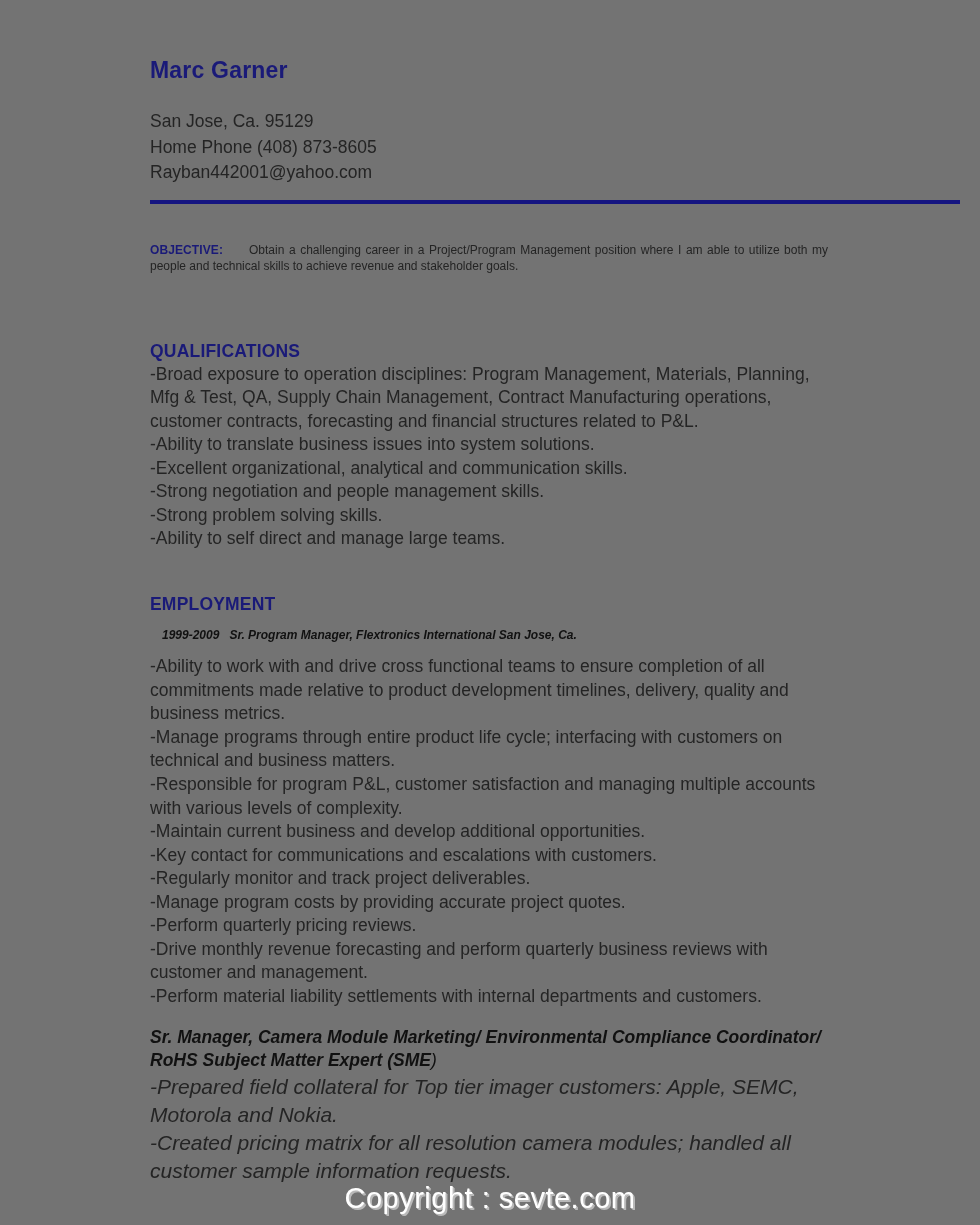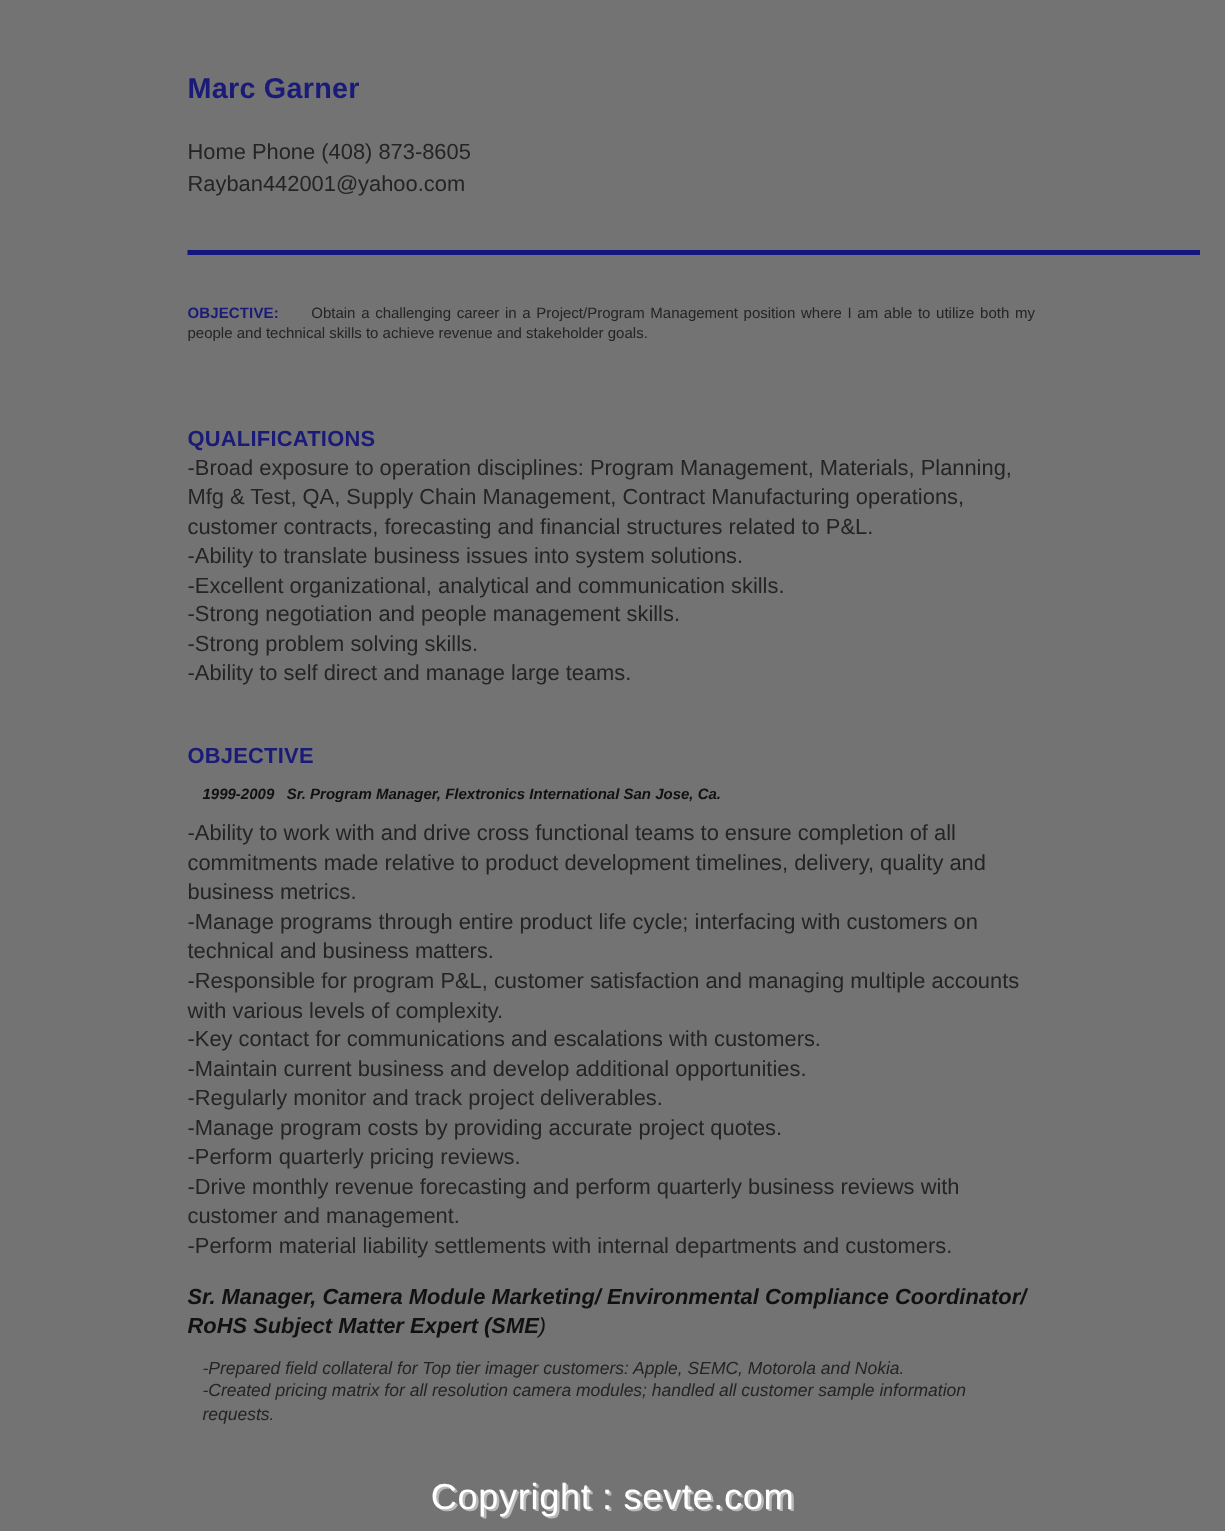--- a/index.html
+++ b/index.html
@@ -116,25 +116,25 @@
     font-weight: bold;
     font-style: italic;
     color: #111;
     margin: 0;
     line-height: 1.33;
   }
   .role-title .plain {
     font-weight: normal;
   }
   .role-body {
-    font-size: 14px;
+    font-size: 21px;
     font-style: italic;
     line-height: 1.345;
     color: #242424;
-    margin: 12px;
+    margin: 0;
   }
   .role-body p { margin: 0; }
   .watermark {
     position: absolute;
     left: 0;
     top: 1182px;
     width: 980px;
     text-align: center;
     font-size: 29px;
     font-weight: normal;
@@ -146,20 +146,21 @@
   }
 </style>
 </head>
 <body>
 
 <div class="page">
 
   <div class="content">
     <div class="name">Marc Garner</div>
     <div class="contact">
+      <div>San Jose, Ca. 95129</div>
       <div>Home Phone (408) 873-8605</div>
       <div>Rayban442001@yahoo.com</div>
     </div>
   </div>
 
   <div class="rule"></div>
 
   <div class="objective">
     <span class="lbl">OBJECTIVE:</span><span class="gap"></span><span>Obtain a challenging career in a Project/Program Management position where I am able to utilize both my people and technical skills to achieve revenue and stakeholder goals.</span>
   </div>
@@ -170,28 +171,28 @@
       <p>-Broad exposure to operation disciplines: Program Management, Materials, Planning, Mfg &amp; Test, QA, Supply Chain Management, Contract Manufacturing operations, customer contracts, forecasting and financial structures related to P&amp;L.</p>
       <p>-Ability to translate business issues into system solutions.</p>
       <p>-Excellent organizational, analytical and communication skills.</p>
       <p>-Strong negotiation and people management skills.</p>
       <p>-Strong problem solving skills.</p>
       <p>-Ability to self direct and manage large teams.</p>
     </div>
   </div>
 
   <div class="emp-wrap">
-    <div class="heading">OBJECTIVE</div>
+    <div class="heading">EMPLOYMENT</div>
     <div class="jobtitle">1999-2009   Sr. Program Manager, Flextronics International San Jose, Ca.</div>
     <div class="body-block">
       <p>-Ability to work with and drive cross functional teams to ensure completion of all commitments made relative to product development timelines, delivery, quality and  business metrics.</p>
       <p>-Manage programs through entire product life cycle; interfacing with customers on technical and business matters.</p>
       <p>-Responsible for program P&amp;L, customer satisfaction and managing multiple accounts with various levels of complexity.</p>
+      <p>-Maintain current business and develop additional opportunities.</p>
       <p>-Key contact for communications and escalations with customers.</p>
-      <p>-Maintain current business and develop additional opportunities.</p>
       <p>-Regularly monitor and track project deliverables.</p>
       <p>-Manage program costs by providing accurate project quotes.</p>
       <p>-Perform quarterly pricing reviews.</p>
       <p>-Drive monthly revenue forecasting and perform quarterly business reviews with customer and management.</p>
       <p>-Perform material liability settlements with internal departments and customers.</p>
     </div>
   </div>
 
   <div class="role-wrap">
     <div class="role-title"><span>Sr. Manager, Camera Module Marketing/ Environmental Compliance Coordinator/ RoHS Subject Matter Expert (SME</span><span class="plain">)</span></div>

